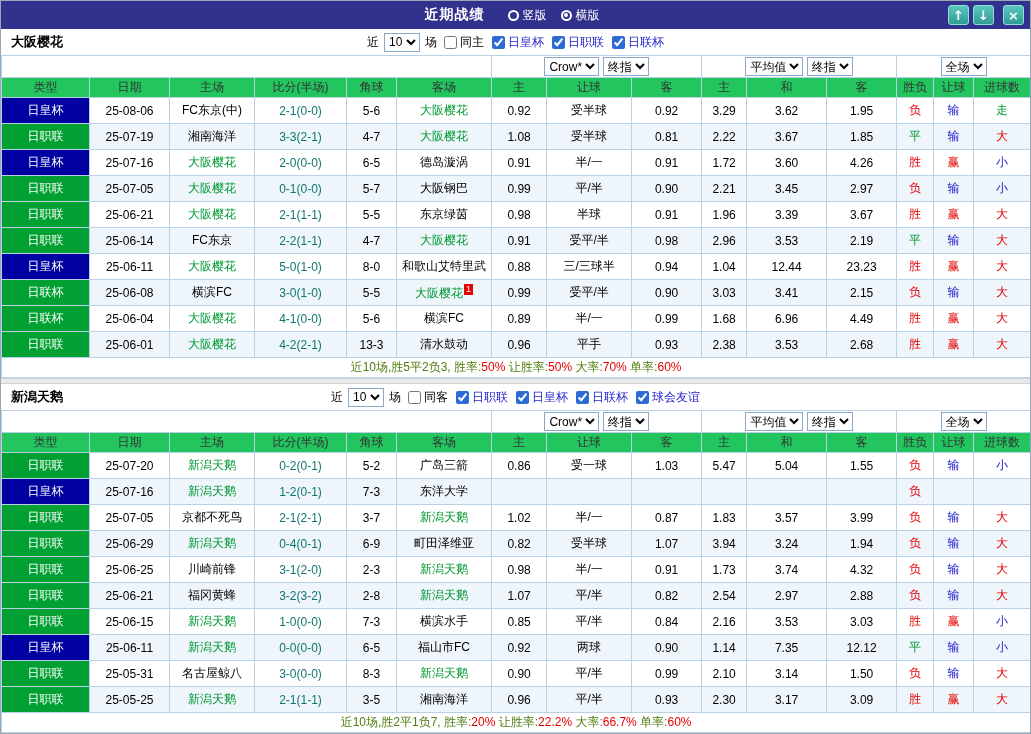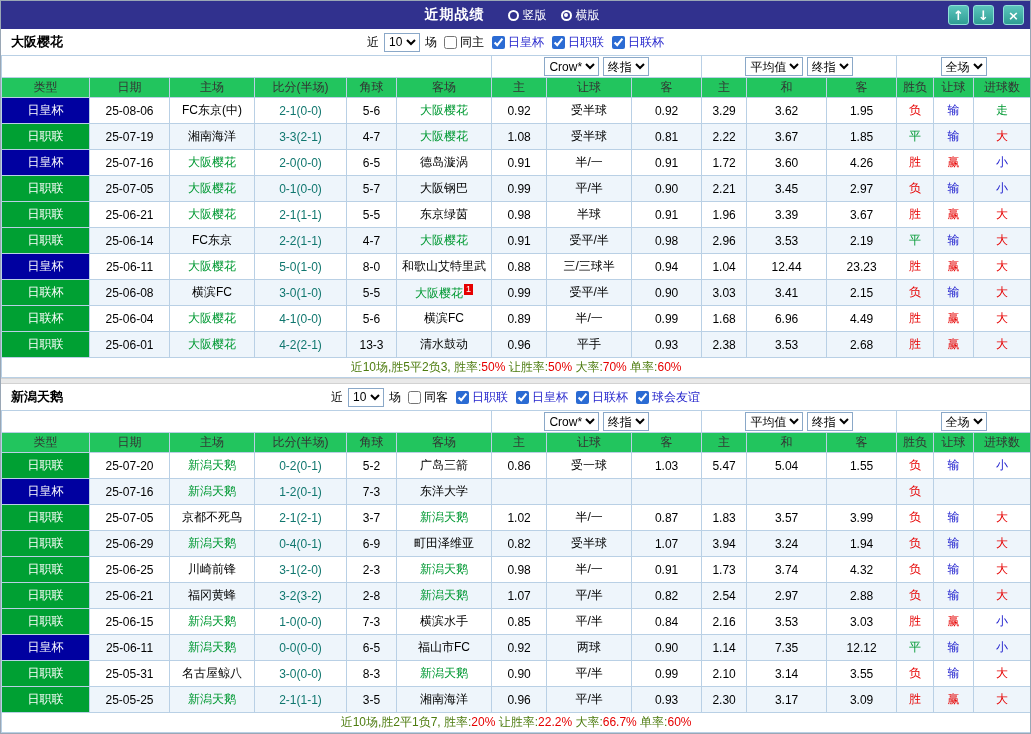--- a/index.html
+++ b/index.html
@@ -589,21 +589,21 @@
             <td class="date">25-05-31</td>
             <td class="team">名古屋鲸八</td>
             <td class="score">3-0(0-0)</td>
             <td class="corner">8-3</td>
             <td class="team hl"><span class="team-text">新潟天鹅</span></td>
             <td class="num">0.90</td>
             <td class="num">平/半</td>
             <td class="num">0.99</td>
             <td class="num">2.10</td>
             <td class="num">3.14</td>
-            <td class="num">3.55</td>
+            <td class="num">1.50</td>
             <td class="res c-red">负</td>
             <td class="res c-blue">输</td>
             <td class="res c-red">大</td>
           </tr>
           <tr class="match-row">
             <td class="badge league">日职联</td>
             <td class="date">25-05-25</td>
             <td class="team hl">新潟天鹅</td>
             <td class="score">2-1(1-1)</td>
             <td class="corner">3-5</td>

